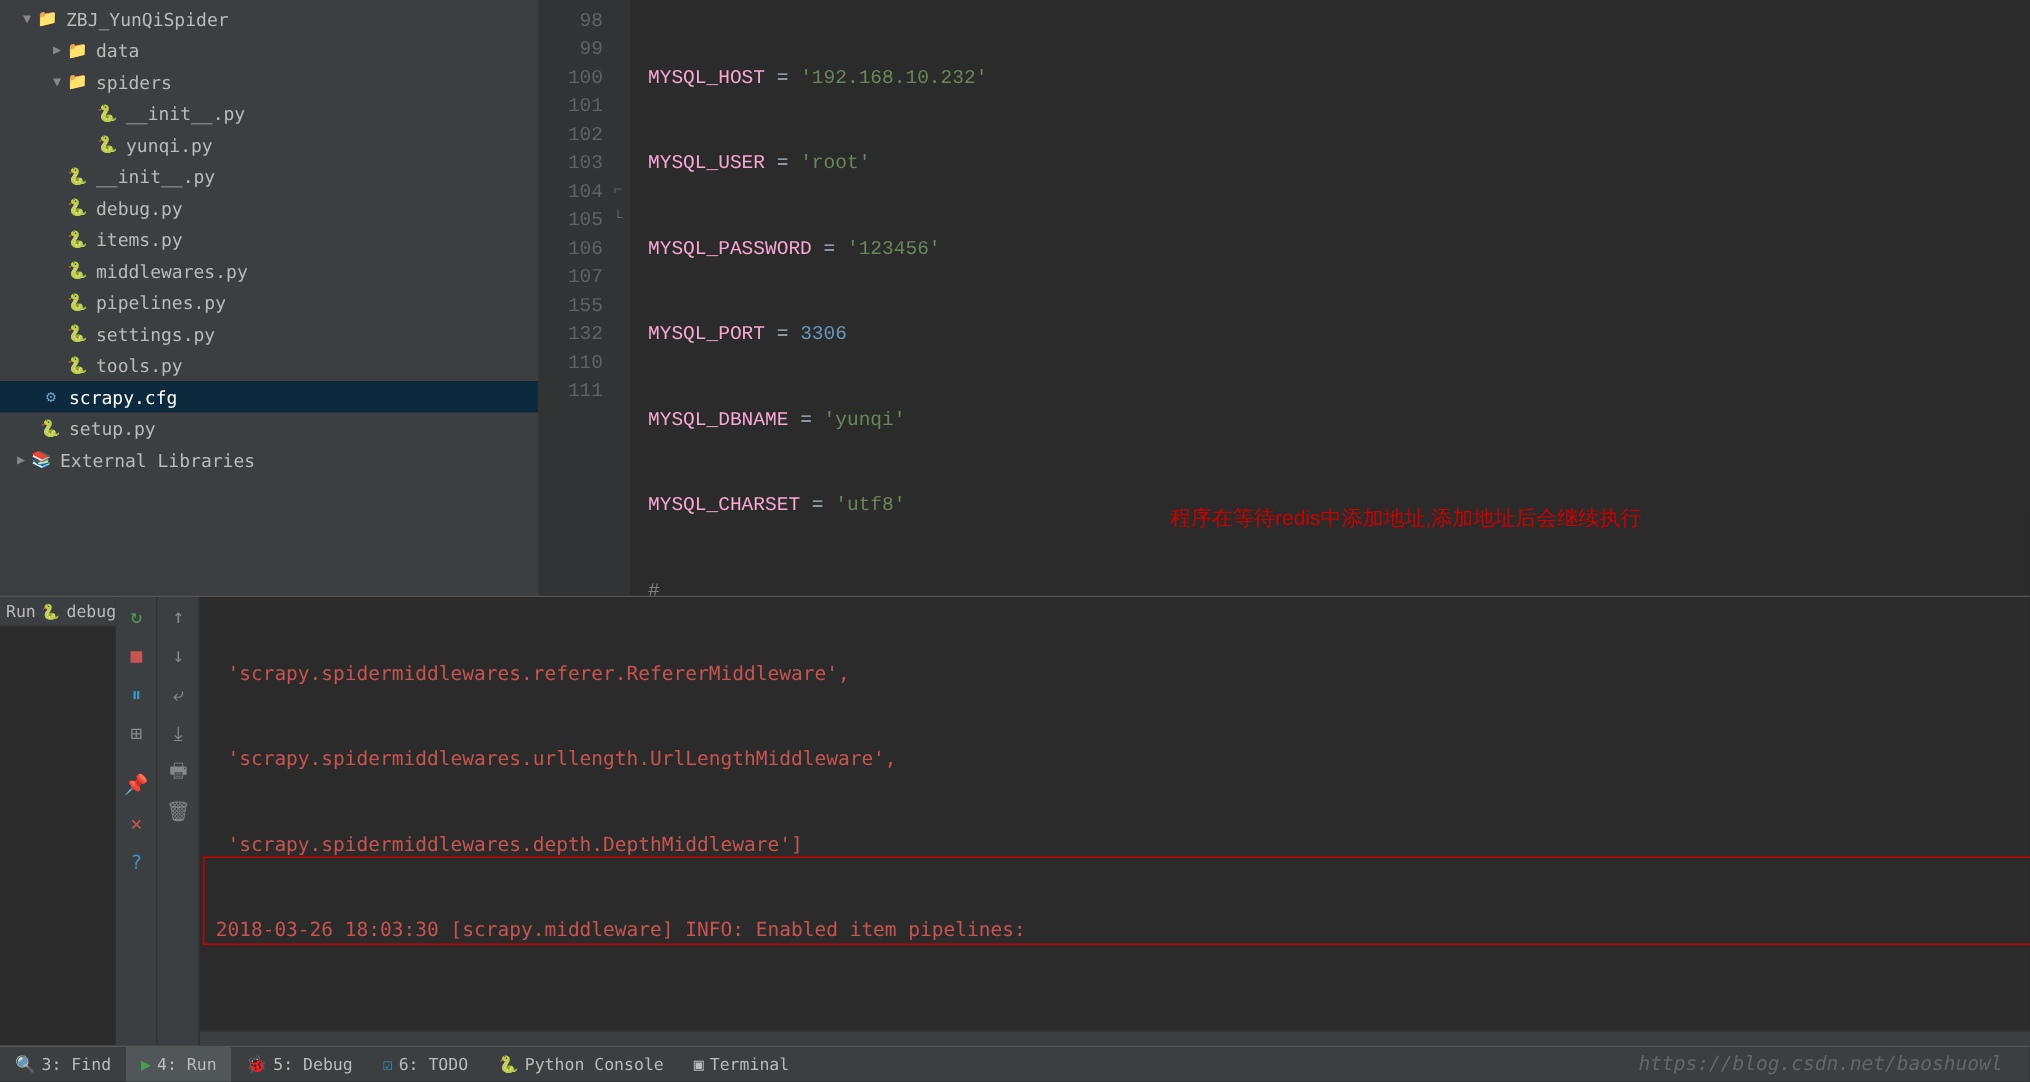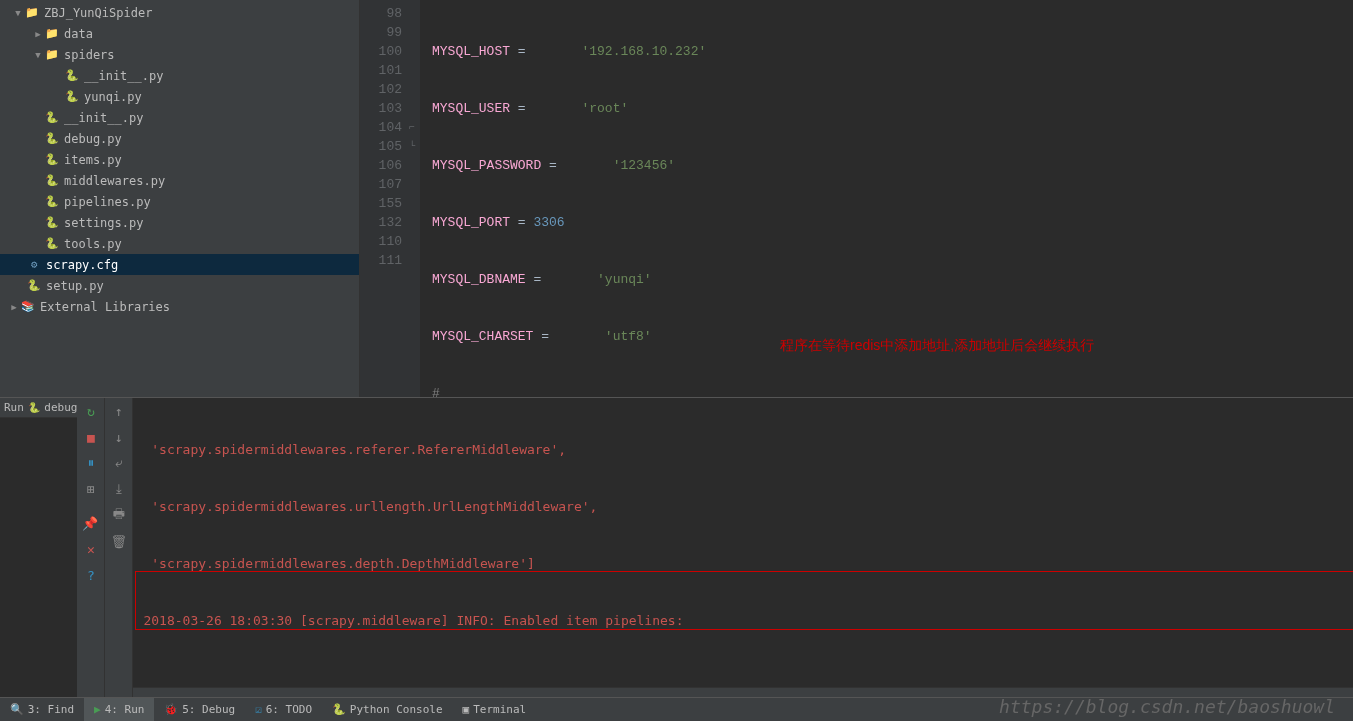--- a/index.html
+++ b/index.html
@@ -89,21 +89,21 @@
 .code {
   flex: 1;
   padding-top: 4px;
   padding-left: 12px;
   line-height: 19px;
   white-space: pre;
 }
 .code .line { height: 19px; }
 .c-var { color: #f9a8d4; }
 .c-op { color: #a9b7c6; }
-.c-str { color: #6a8759; margin-left: 48px; }
+.c-str { color: #6a8759; }
 .c-num { color: #6897bb; }
 .c-comment { color: #808080; }
 .annotation {
   position: absolute;
   color: #cc0000;
   font-family: "Microsoft YaHei", sans-serif;
   font-size: 14px;
 }
 .run-panel {
   height: 300px;
@@ -191,21 +191,21 @@
   gap: 4px;
 }
 .bottom-tab.active { background: #515658; }
 .bottom-tab .bi { font-size: 11px; }
 .watermark {
   position: absolute;
   right: 18px;
   bottom: 4px;
   color: #666;
   font-family: Consolas, monospace;
-  font-size: 18px;
+  font-size: 13px;
   font-style: italic;
 }
 .scrollbar-h {
   height: 10px;
   background: #3c3f41;
   border-top: 1px solid #323232;
 }
 .vert-sep {
   width: 1px;
   background: #555;

